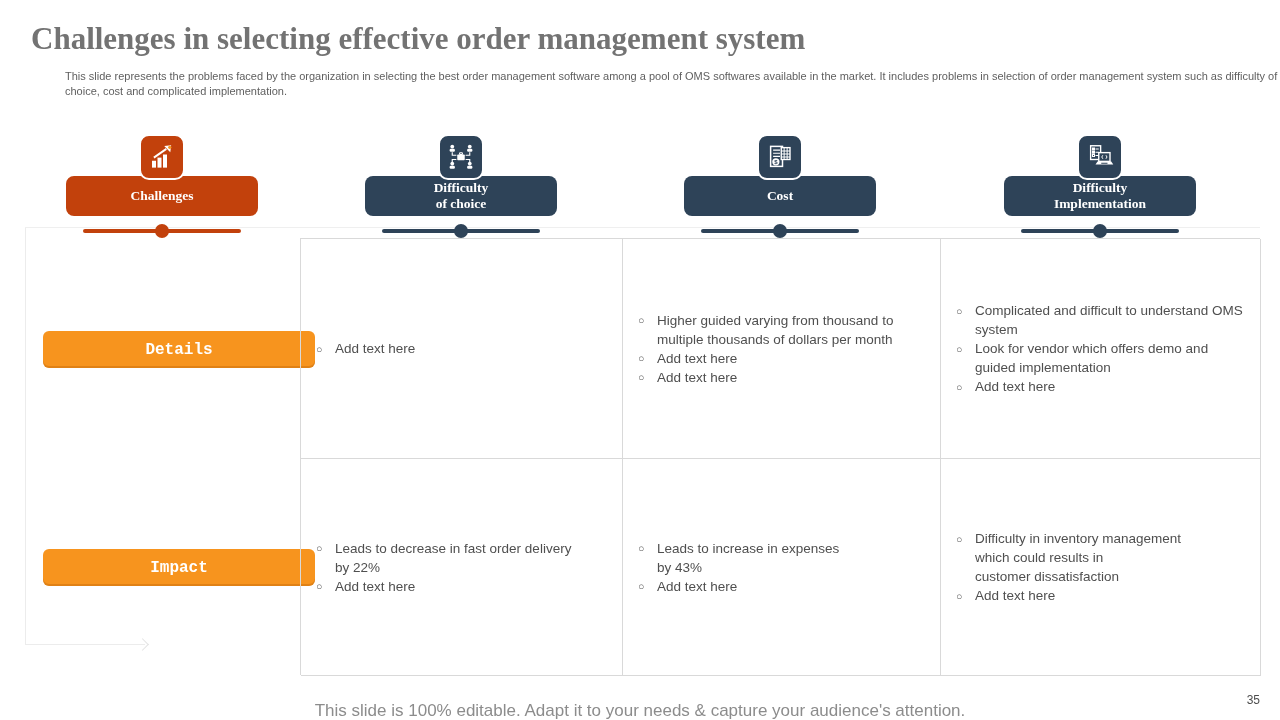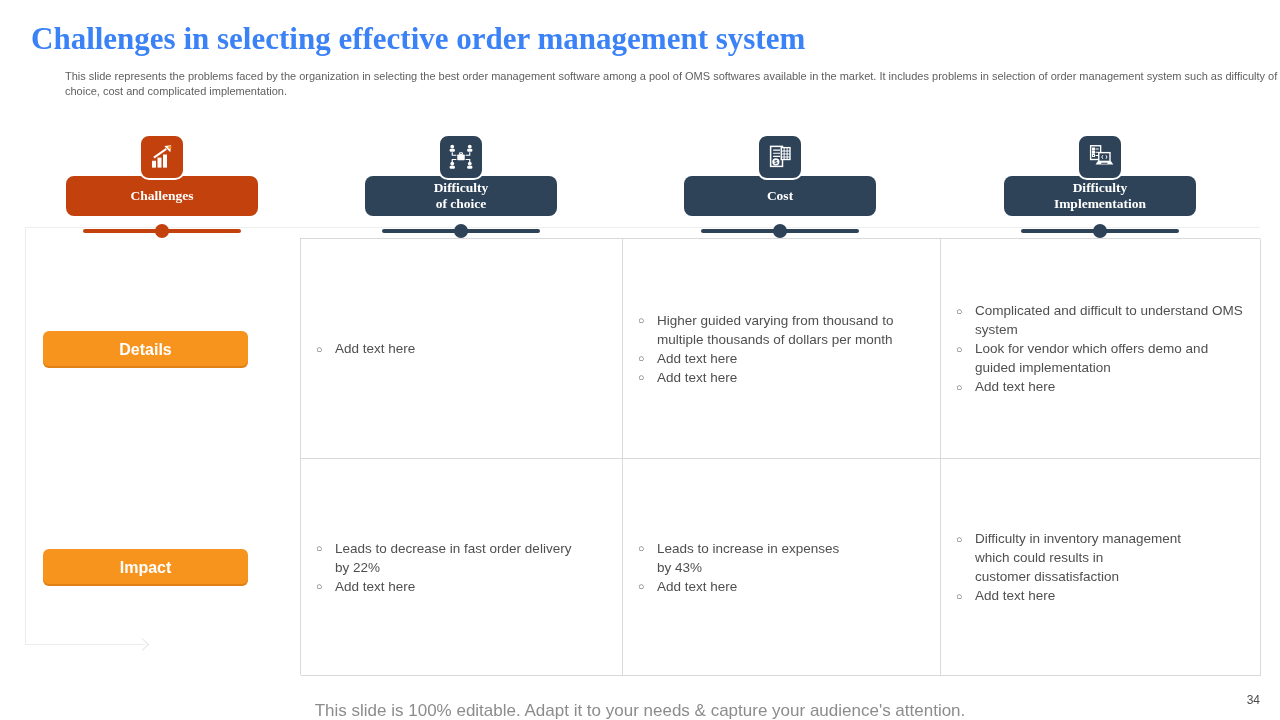--- a/index.html
+++ b/index.html
@@ -6,21 +6,21 @@
   .slide {
     position:relative; width:1280px; height:720px; margin:0 auto;
     background:#ffffff; overflow:hidden;
     font-family:"Liberation Sans", sans-serif;
   }
 
   
   .title {
     position:absolute; left:31px; top:22px; width:1100px;
     font-family:"Liberation Serif", serif; font-weight:bold;
-    font-size:31px; color:#3b82f6; letter-spacing:0px; line-height:1.1;
+    font-size:31px; color:#737373; letter-spacing:0px; line-height:1.1;
   }
   .description {
     position:absolute; left:31px; top:69px; width:1222px;
     font-size:11px; line-height:15px; color:#5f5f5f;margin-left:34px;
   }
 
   
   .hline-full { position:absolute; left:25px; top:227px; width:1235px; height:1px; background:#efefef; }
   .vline-left { position:absolute; left:25px; top:228px; width:1px; height:417px; background:#ececec; }
   .arrow-shaft { position:absolute; left:25px; top:644px; width:120px; height:1px; background:#ececec; }
@@ -73,24 +73,24 @@
     position:relative; padding-left:22px; margin:0;
     font-size:13.5px; line-height:19px; color:#4f4f4f; white-space:pre-line;
   }
   .cell-list li::before {
     content:"○"; position:absolute; left:3px; top:0.5px;
     font-size:10.5px; color:#5a5a5a;
   }
 
   
   .row-label {
-    position:absolute; left:43px; width:205px; height:37px; border-radius:6px;
+    position:absolute; left:43px; width:272px; height:37px; border-radius:6px;
     background:#F7941E; box-shadow:inset 0 -2px 0 rgba(180,95,5,0.35);
     display:flex; align-items:center; justify-content:center;
-    font-family:Liberation Sans, sans-serif; font-weight:bold; font-size:16px; color:#ffffff;
+    font-family:Liberation Mono, monospace; font-weight:bold; font-size:16px; color:#ffffff;
   }
   .lbl-details { top:331px; }
   .lbl-impact { top:549px; }
 
   
   .footer-note {
     position:absolute; left:0; right:0; top:701px; text-align:center;
     font-size:17px; color:#8c8c8c;
   }
   .page-number {
@@ -242,15 +242,15 @@
       <ul class="cell-list">
         <li>Difficulty in inventory management
 which could results in
 customer dissatisfaction</li>
         <li>Add text here</li>
       </ul>
     </div>
   </div>
 
   <div class="footer-note">This slide is 100% editable. Adapt it to your needs &amp; capture your audience's attention.</div>
-  <div class="page-number">34</div>
+  <div class="page-number">35</div>
 
 </div>
 
 </body></html>

